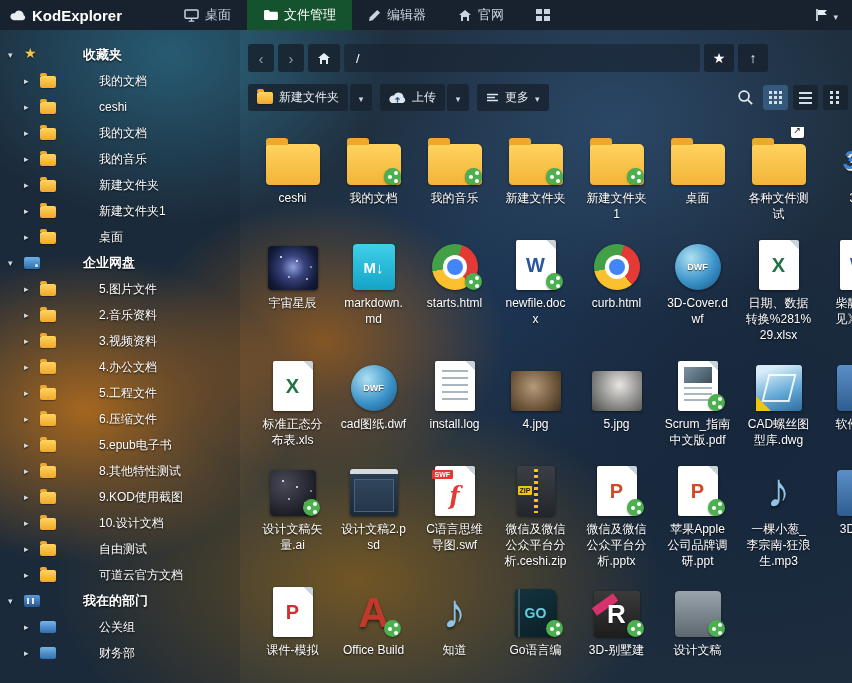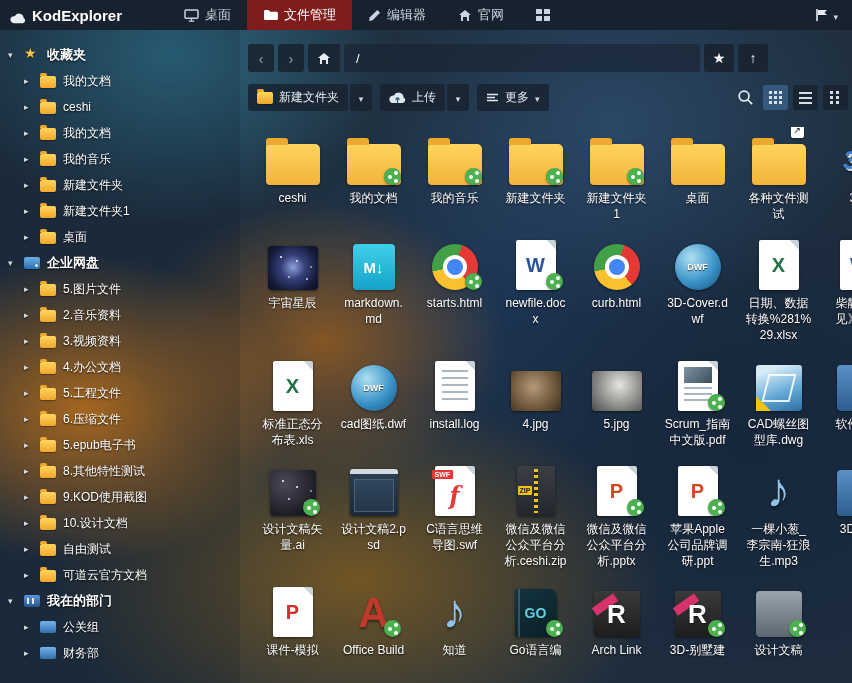--- a/index.html
+++ b/index.html
@@ -11,45 +11,45 @@
       radial-gradient(ellipse 320px 240px at 20% 8%, rgba(46,107,132,.95), rgba(46,107,132,0) 70%),
       radial-gradient(ellipse 300px 220px at 10% 60%, rgba(200,121,30,.95), rgba(200,121,30,0) 70%),
       radial-gradient(ellipse 260px 200px at 38% 50%, rgba(166,98,26,.75), rgba(166,98,26,0) 70%),
       radial-gradient(ellipse 420px 260px at 42% 85%, rgba(122,90,34,.9), rgba(122,90,34,0) 72%),
       radial-gradient(ellipse 360px 280px at 72% 18%, rgba(44,74,107,.9), rgba(44,74,107,0) 70%),
       radial-gradient(ellipse 500px 420px at 88% 65%, rgba(22,38,60,.95), rgba(22,38,60,0) 75%),
       radial-gradient(ellipse 380px 300px at 60% 45%, rgba(29,58,95,.8), rgba(29,58,95,0) 70%);
   }
   
   .topbar{position:absolute;left:0;top:0;right:0;height:30px;background:#18222e;display:flex;align-items:center;z-index:9;}
-  .logo{width:158px;padding-left:10px;color:#fff;font-size:15px;font-weight:bold;display:flex;align-items:flex-end;gap:6px;white-space:nowrap;}
+  .logo{width:158px;padding-left:10px;color:#fff;font-size:15px;font-weight:bold;display:flex;align-items:center;gap:6px;white-space:nowrap;}
   .nav{display:flex;height:30px;}
   .nav-item{display:flex;align-items:center;gap:6px;padding:0 16px;color:#c9d4de;font-size:13px;cursor:pointer;white-space:nowrap;}
-  .nav-item.active{background:#7f1d1d;color:#fff;}
+  .nav-item.active{background:#14532d;color:#fff;}
   .lang{margin-left:auto;display:flex;align-items:center;gap:4px;padding-right:14px;color:#c9d4de;cursor:pointer;}
   .cw::before{content:"▾";font-size:9px;color:#cfd8e0;}
   
   .side{position:absolute;left:0;top:30px;width:240px;bottom:0;padding-top:12px;background:rgba(8,16,26,.14);overflow:hidden;}
   .si{display:flex;align-items:center;height:26px;color:#fff;cursor:pointer;}
   .si.l0{padding-left:8px;font-size:13px;font-weight:bold;}
   .si.l1{padding-left:24px;font-size:12px;}
   .tw{width:14px;flex:none;font-size:9px;color:#d5dde4;text-shadow:0 1px 2px rgba(0,0,0,.7);}
   .tw-e::before{content:"▾";}
   .tw-c::before{content:"▸";}
   .mi{width:16px;height:12px;margin:0 7px 0 2px;position:relative;flex:none;}
   .mi-folder{background:linear-gradient(#ffd45e,#f0a82c);border-radius:2px;margin-top:2px;box-shadow:0 1px 1px rgba(0,0,0,.35);}
   .mi-folder::before{content:"";position:absolute;top:-3px;left:0;width:7px;height:3px;background:#f0a82c;border-radius:2px 2px 0 0;}
   .mi-star{background:none;}
   .mi-star::before{content:"★";color:#f6c344;font-size:14px;position:absolute;top:-4px;left:0;text-shadow:0 1px 2px rgba(0,0,0,.5);}
   .mi-drive{background:linear-gradient(#6db1e4,#2a6db0);border-radius:2px;box-shadow:0 1px 1px rgba(0,0,0,.35);}
   .mi-drive::before{content:"";position:absolute;right:2px;bottom:2px;width:3px;height:3px;border-radius:50%;background:#dceeff;}
   .mi-dept{background:linear-gradient(#5e98d8,#26558f);border-radius:2px;}
   .mi-dept::before{content:"";position:absolute;inset:3px;background:repeating-linear-gradient(90deg,rgba(255,255,255,.85) 0 2px,transparent 2px 5px);}
   .mi-group{background:linear-gradient(#74b4e8,#2f6fae);border-radius:2px;}
-  .sl{white-space:nowrap;text-shadow:0 1px 2px rgba(0,0,0,.85);}
+  .sl{white-space:nowrap;text-shadow:0 1px 2px rgba(0,0,0,.85);margin-left:36px;}
   
   .main{position:absolute;left:240px;top:30px;right:0;bottom:0;overflow:hidden;}
   .pathbar{display:flex;align-items:center;height:28px;margin:14px 84px 0 8px;gap:4px;}
   .pb{background:rgba(24,34,46,.85);color:#cfd8e0;height:28px;border-radius:3px;display:flex;align-items:center;justify-content:center;cursor:pointer;}
   .pb-nav{width:26px;font-size:15px;color:#8fa1b0;}
   .pb-home{width:32px;}
   .path-strip{flex:1;background:rgba(24,34,46,.6);height:28px;border-radius:3px;color:#fff;display:flex;align-items:center;padding:0 12px;font-size:13px;}
   .pb-star{width:30px;color:#fff;font-size:14px;}
   .pb-up{width:30px;font-size:14px;color:#e6edf3;}
   .toolbar{display:flex;align-items:center;margin:12px 4px 0 8px;gap:8px;height:27px;}
@@ -615,26 +615,20 @@
     <div class="fi">
         <div class="ic ic-go">
           <div class="sh"></div>
           <span class="bdg"></span>
         </div>
         <div class="fl">Go语言编</div>
       </div>
     <div class="fi">
         <div class="ic ic-revit">
           <div class="sh"></div>
-        </div>
-        <div class="fl">Arch Link</div>
-      </div>
-    <div class="fi">
-        <div class="ic ic-revit">
-          <div class="sh"></div>
           <span class="bdg"></span>
         </div>
         <div class="fl">3D-别墅建</div>
       </div>
     <div class="fi">
         <div class="ic ic-grey">
           <div class="sh"></div>
           <span class="bdg"></span>
         </div>
         <div class="fl">设计文稿</div>

